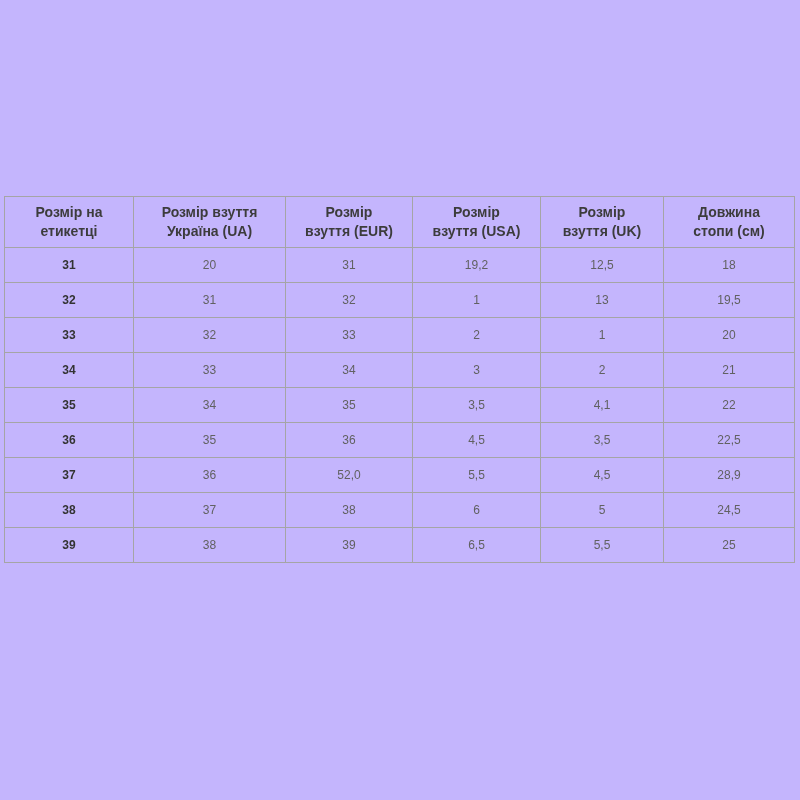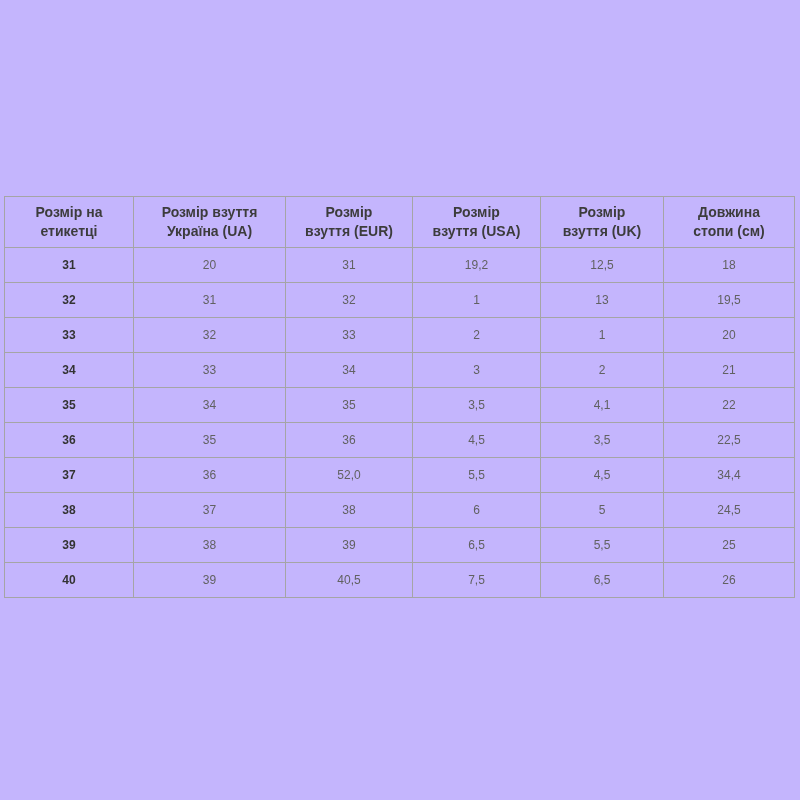--- a/index.html
+++ b/index.html
@@ -143,42 +143,34 @@
           <td>4,5</td>
           <td>3,5</td>
           <td>22,5</td>
         </tr>
         <tr>
           <td class="label-cell">37</td>
           <td>36</td>
           <td>52,0</td>
           <td>5,5</td>
           <td>4,5</td>
-          <td>34,4</td>
+          <td>28,9</td>
         </tr>
         <tr>
           <td class="label-cell">38</td>
           <td>37</td>
           <td>38</td>
           <td>6</td>
           <td>5</td>
           <td>24,5</td>
         </tr>
         <tr>
           <td class="label-cell">39</td>
           <td>38</td>
           <td>39</td>
           <td>6,5</td>
           <td>5,5</td>
           <td>25</td>
         </tr>
-        <tr>
-          <td class="label-cell">40</td>
-          <td>39</td>
-          <td>40,5</td>
-          <td>7,5</td>
-          <td>6,5</td>
-          <td>26</td>
-        </tr>
       </tbody>
     </table>
   </div>
 </div>
 
 </body></html>

